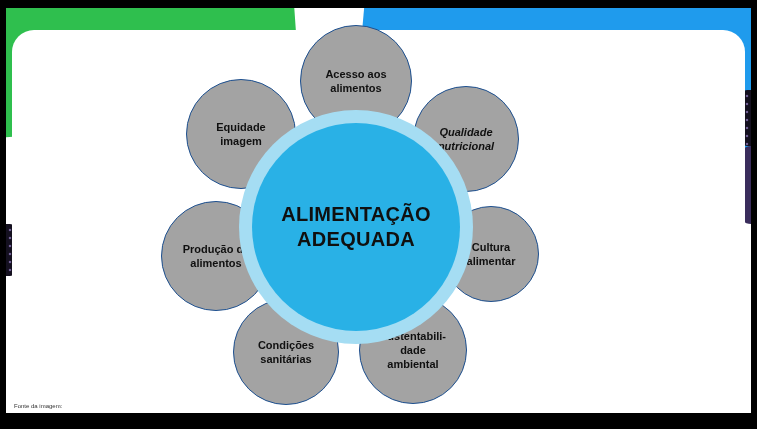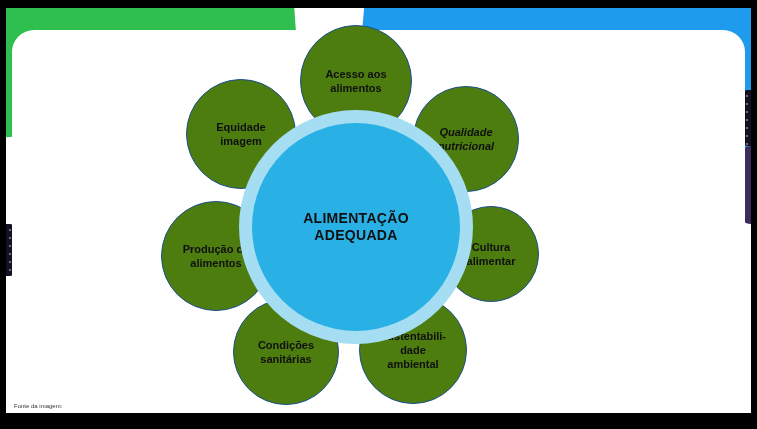--- a/index.html
+++ b/index.html
@@ -107,29 +107,29 @@
   }
   .center-circle {
     left: 240px;
     top: 93px;
     width: 208px;
     height: 208px;
     background: #29b1e6;
     z-index: 3;
   }
   .center-label {
-    font-size: 14px;
+    font-size: 20px;
     font-weight: bold;
     color: #101010;
     line-height: 1.25;
     white-space: pre-line;
     letter-spacing: 0.3px;
   }
   .sat {
-    background: #4d7c0f;
+    background: #a3a3a3;
     border: 1.6px solid #1c4f8f;
     z-index: 1;
   }
   .sat span {
     font-size: 11px;
     font-weight: bold;
     color: #101010;
     line-height: 1.3;
     white-space: pre-line;
     display: block;

